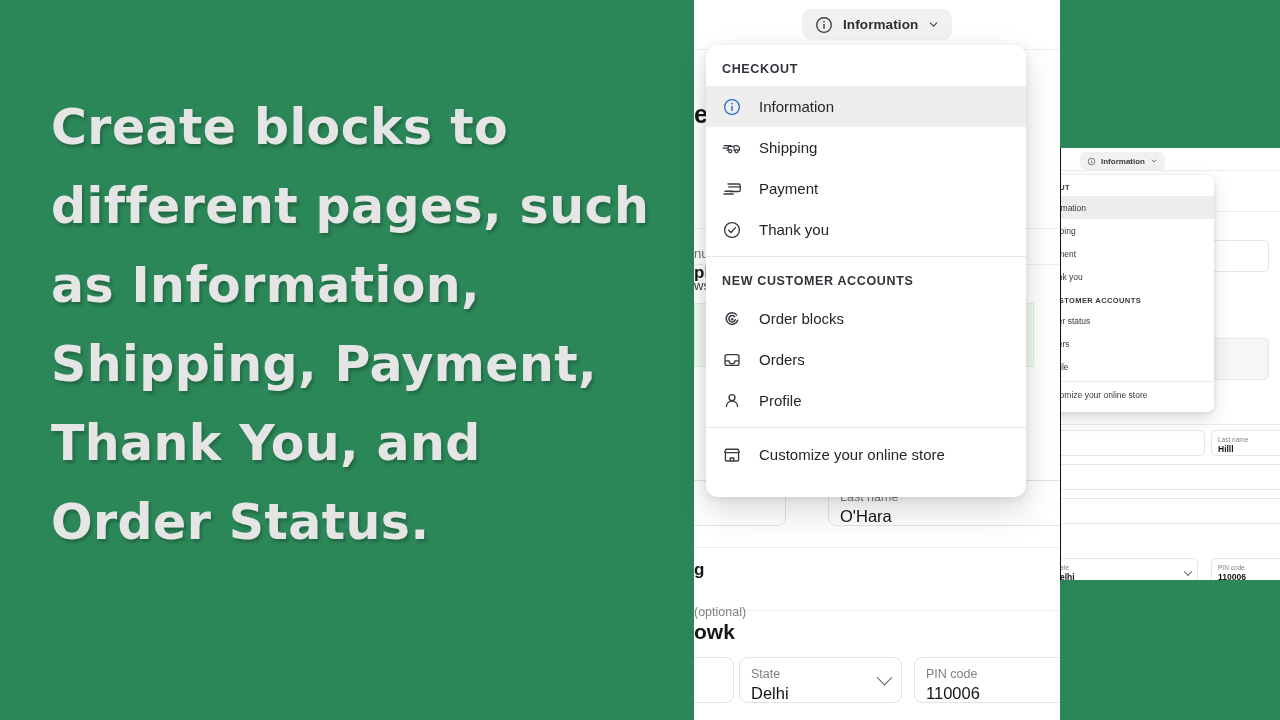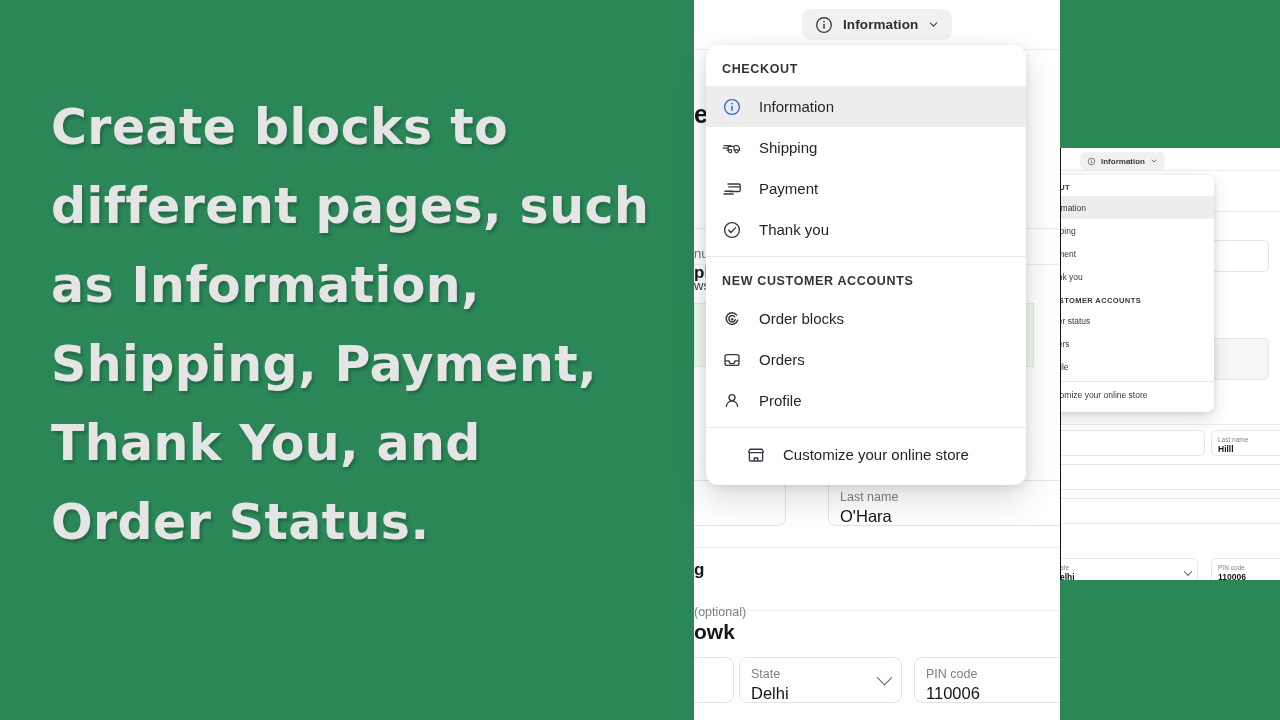--- a/index.html
+++ b/index.html
@@ -76,21 +76,21 @@
     position:absolute; right:11px; top:50%; width:11px; height:11px;
     border-right:1.8px solid #5c5f62; border-bottom:1.8px solid #5c5f62;
     transform:translateY(-70%) rotate(45deg);
   }
 
   
   .menu {
     position:absolute; left:706px; top:45px; width:320px;
     background:#ffffff; border-radius:12px; z-index:60;
     box-shadow:0 2px 10px rgba(0,0,0,0.10), 0 14px 34px rgba(0,0,0,0.14);
-    overflow:hidden; padding-bottom:10px;
+    overflow:hidden; padding-bottom:22px;
   }
   .menu-head {
     font-size:12.5px; font-weight:700; letter-spacing:0.65px;
     color:#30343a; padding:17px 16px 10px 16px;
   }
   .menu-item {
     display:flex; align-items:center; gap:17px;
     height:41px; padding:0 16px; cursor:pointer;
   }
   .menu-item.sel { background:#ededed; }
@@ -337,21 +337,21 @@
     <div class="menu-item">
       <svg class="mi-icon" viewBox="0 0 20 20">
         <circle cx="10" cy="6.6" r="3.0" fill="none" stroke="#353b41" stroke-width="1.35"></circle>
         <path d="M4.4 15.6 a5.6 5.6 0 0 1 11.2 0" fill="none" stroke="#353b41" stroke-width="1.35" stroke-linecap="round"></path>
       </svg>
       <span class="mi-label">Profile</span>
     </div>
 
     <div class="menu-sep"></div>
 
-    <div class="menu-item" style="margin-top:6px;margin-left:24px;">
+    <div class="menu-item" style="margin-top:6px;">
       <svg class="mi-icon" viewBox="0 0 20 20">
         <path d="M3.4 7.6 h13.2 v7.4 a1.0 1.0 0 0 1 -1.0 1.0 H4.4 a1.0 1.0 0 0 1 -1.0 -1.0 Z" fill="none" stroke="#353b41" stroke-width="1.35" stroke-linejoin="round"></path>
         <path d="M2.4 7.6 L4.0 4.2 h12.0 l1.6 3.4" fill="none" stroke="#353b41" stroke-width="1.35" stroke-linejoin="round"></path>
         <path d="M8.2 16.0 v-3.0 h3.6 v3.0" fill="none" stroke="#353b41" stroke-width="1.35" stroke-linejoin="round"></path>
       </svg>
       <span class="mi-label">Customize your online store</span>
     </div>
   </div>
 
   <div class="green-panel">

